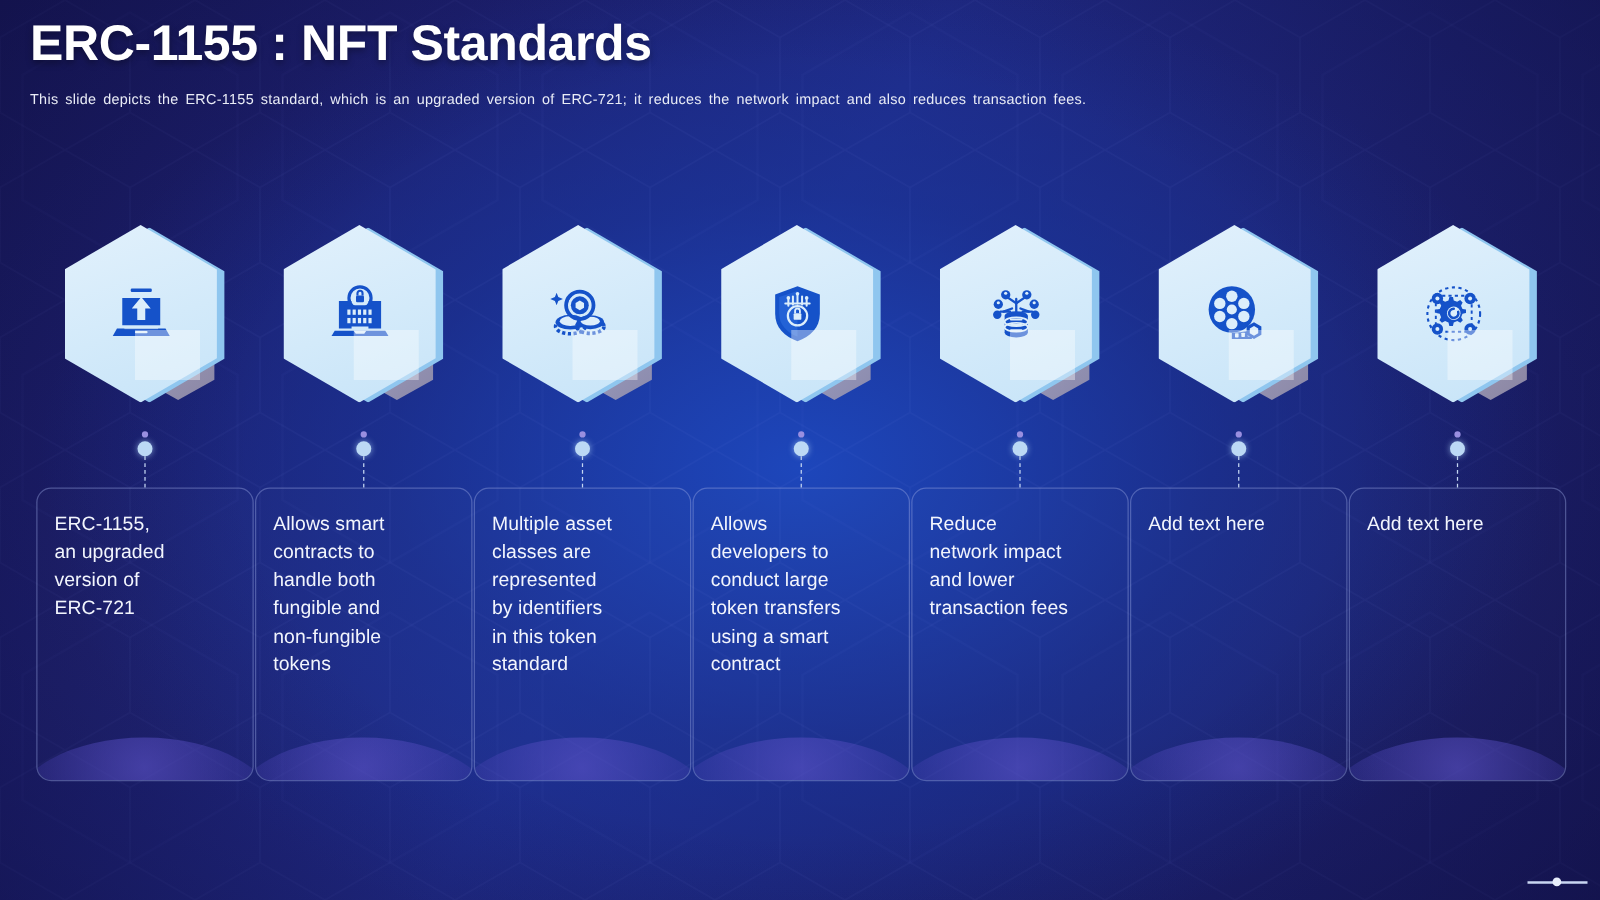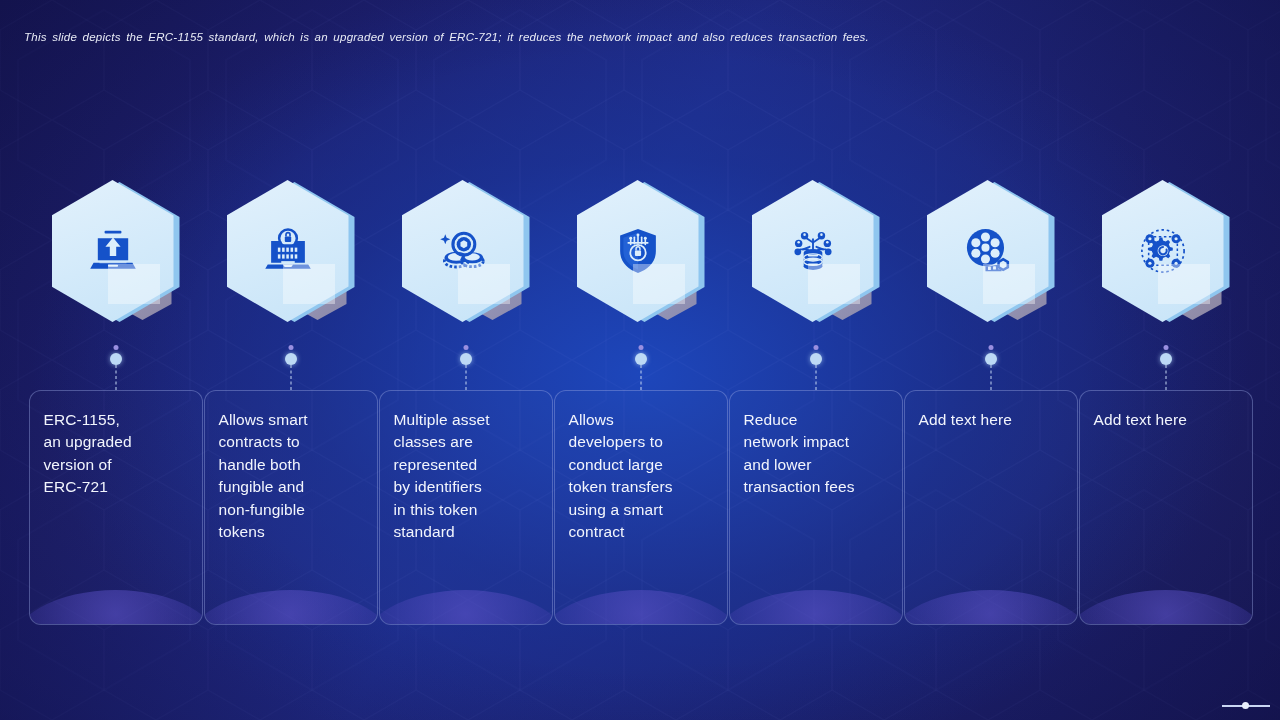--- a/index.html
+++ b/index.html
@@ -28,21 +28,21 @@
 
   
   .header { position:absolute; left:24px; top:14px; width:1200px; }
   .title {
     font-size:40px; font-weight:bold; color:#ffffff;
     letter-spacing:-0.3px; line-height:1.08;
     text-shadow:0 2px 6px rgba(0,0,0,0.35);
   }
   .subtitle {
     margin-top:17px; font-size:11.5px; color:#e9ecf6; font-weight:400;
-    letter-spacing:.25px; word-spacing:2px;font-style:italic;
+    letter-spacing:.25px; word-spacing:2px;
   }
 
   
   #cols { position:absolute; left:0; top:0; width:1025px; height:720px; }
   .col { position:absolute; top:0; width:175px; height:720px; }
 
   
   .hexwrap { position:absolute; left:50%; top:178px; width:128px; height:148px; transform:translateX(-50%); }
   .hexshadow {
     position:absolute; left:62px; top:80px; width:58px; height:62px;
@@ -128,20 +128,21 @@
         <path d="M104 10 L190 60 L190 160 L104 210 L18 160 L18 60 Z" fill="none" stroke="rgba(130,145,255,0.06)" stroke-width="2"></path>
       </pattern>
     </defs>
     <rect width="1280" height="720" fill="url(#hx)"></rect>
     <rect width="1280" height="720" fill="url(#hx2)"></rect>
   </svg>
 
   <div id="vignette"></div>
 
   <div class="header">
+    <div class="title">ERC-1155 : NFT Standards</div>
     <div class="subtitle">This slide depicts the ERC-1155  standard, which is an upgraded  version  of ERC-721;  it reduces the network impact and also reduces transaction fees.</div>
   </div>
 
   <div id="cols">
 
     <div class="col" style="left:28px">
       <div class="hexwrap">
         <div class="hexshadow"></div>
         <div class="hexback"></div>
         <div class="hexmain">

